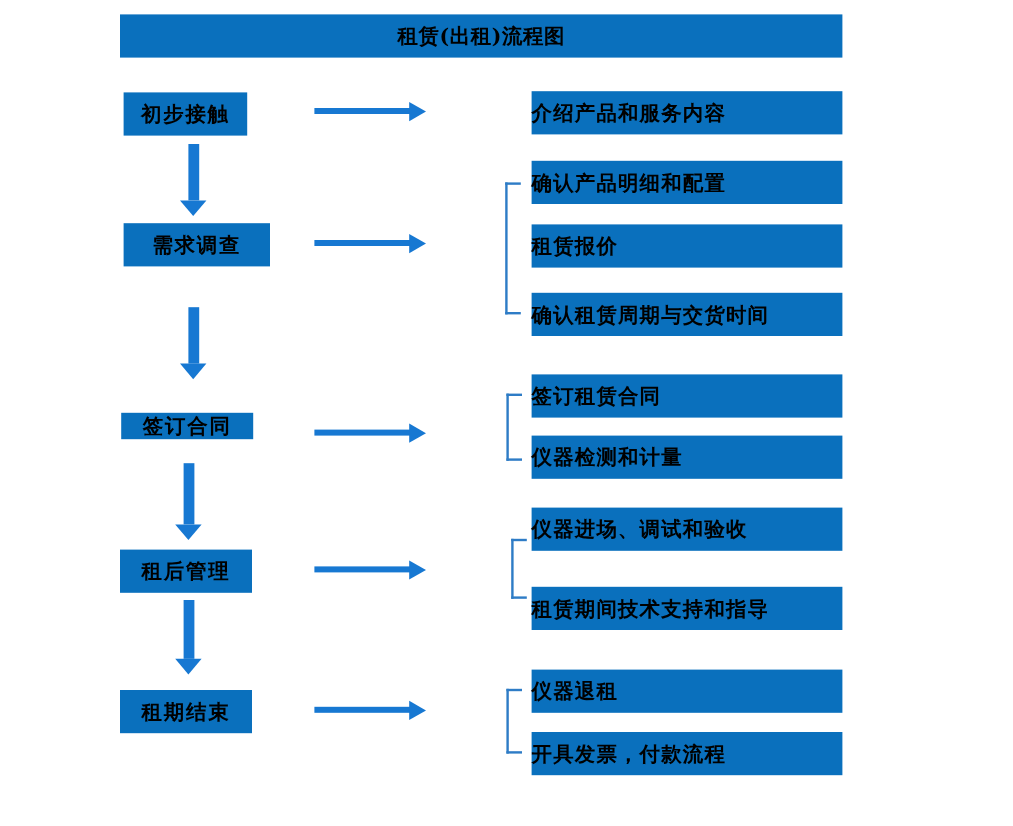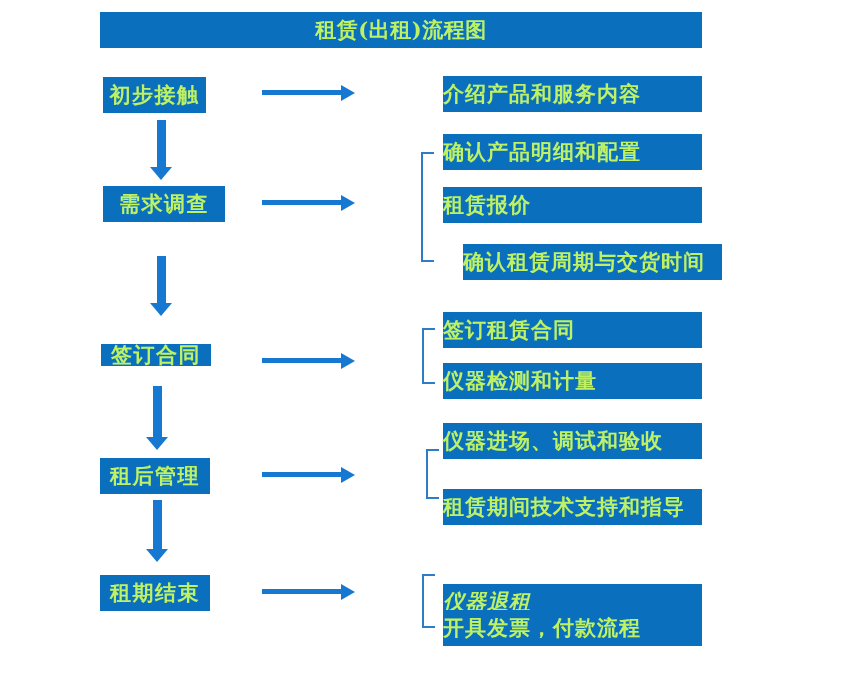--- a/index.html
+++ b/index.html
@@ -7,23 +7,23 @@
     position: relative;
     width: 844px;
     height: 688px;
     background: #ffffff;
     font-family: "DejaVu Serif", "Liberation Serif", serif;
     overflow: hidden;
   }
   .blue-box {
     position: absolute;
     background: #0a70bd;
-    color: #bef264;
+    color: #000000;
     font-weight: bold;
-    font-size: 21px;
+    font-size: 17px;
     letter-spacing: 1px;
     display: flex;
     align-items: center;
     box-sizing: border-box;
     white-space: nowrap;
     text-align: center;
   }
   .title-bar {
     left: 100px; top: 12px; width: 602px; height: 36px;
     justify-content: center;
@@ -141,38 +141,38 @@
   <div class="blue-box out-box" style="top:76px;">
     <span>介绍产品和服务内容</span>
   </div>
 
   <div class="blue-box out-box" style="top:134px;">
     <span>确认产品明细和配置</span>
   </div>
   <div class="blue-box out-box" style="top:187px;">
     <span>租赁报价</span>
   </div>
-  <div class="blue-box out-box" style="top:244px;margin-left:20px;">
+  <div class="blue-box out-box" style="top:244px;">
     <span>确认租赁周期与交货时间</span>
   </div>
 
   <div class="blue-box out-box" style="top:312px;">
     <span>签订租赁合同</span>
   </div>
   <div class="blue-box out-box" style="top:363px;">
     <span>仪器检测和计量</span>
   </div>
 
   <div class="blue-box out-box" style="top:423px;">
     <span>仪器进场、调试和验收</span>
   </div>
   <div class="blue-box out-box" style="top:489px;">
     <span>租赁期间技术支持和指导</span>
   </div>
 
-  <div class="blue-box out-box" style="top:584px;font-style:italic;">
+  <div class="blue-box out-box" style="top:558px;">
     <span>仪器退租</span>
   </div>
   <div class="blue-box out-box" style="top:610px;">
     <span>开具发票，付款流程</span>
   </div>
 
 </div>
 
 </body></html>

